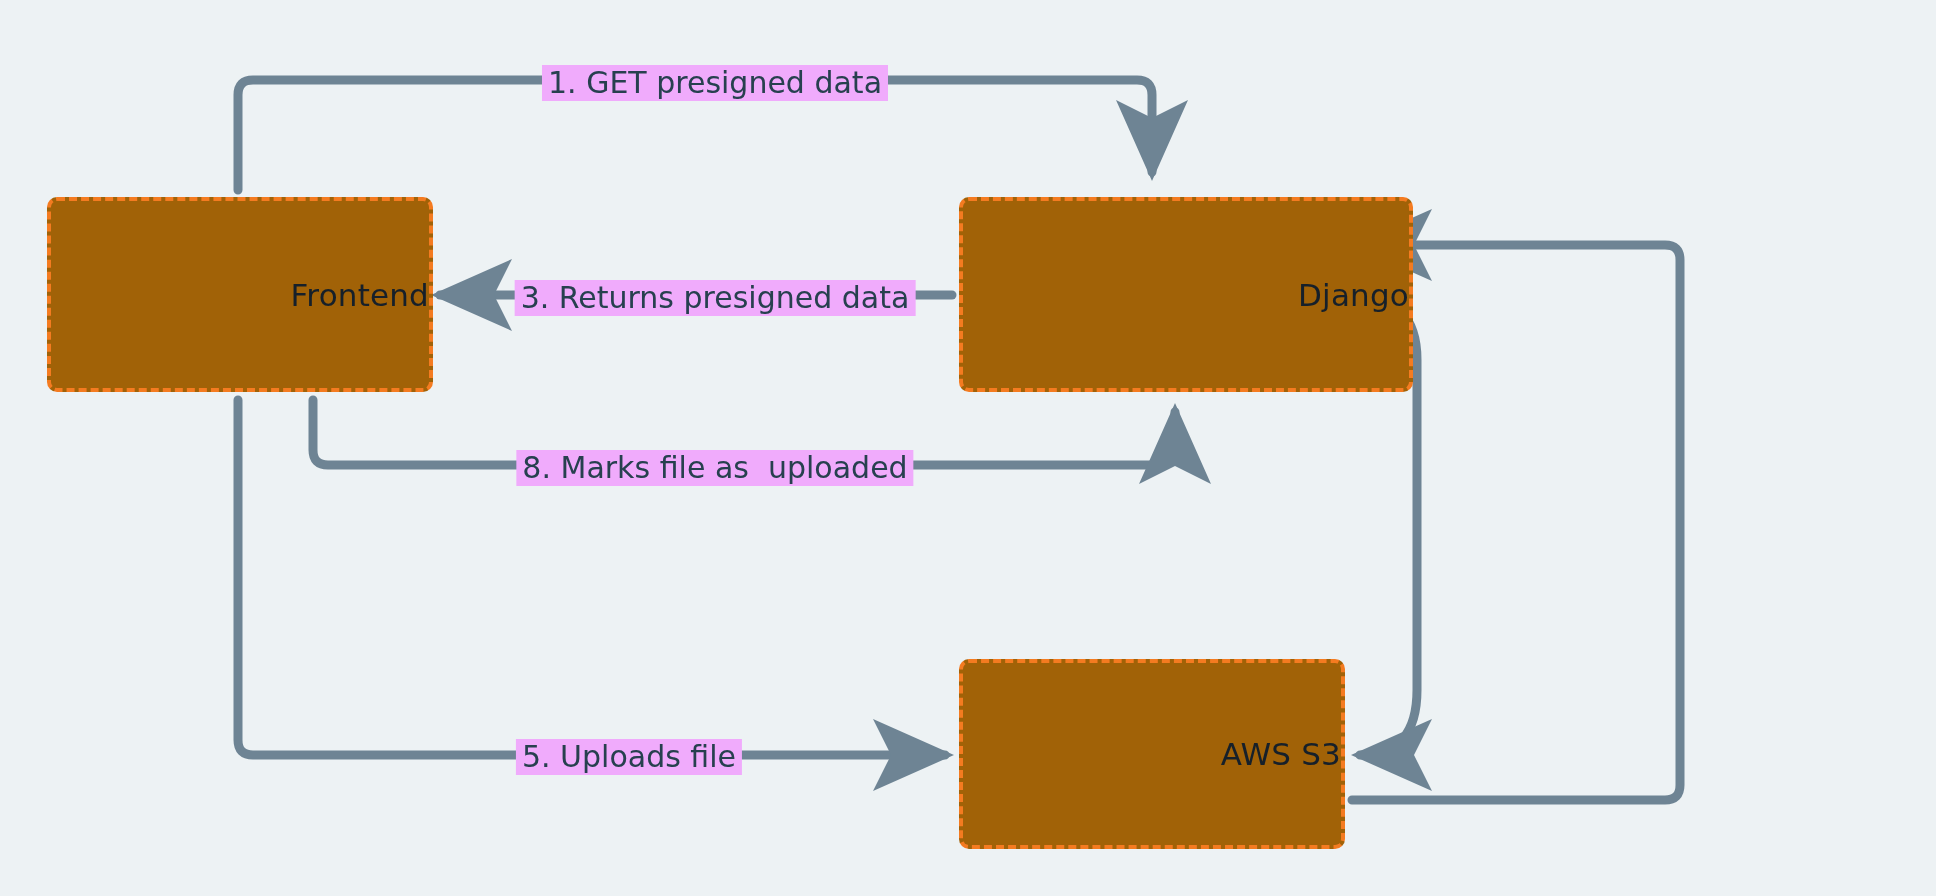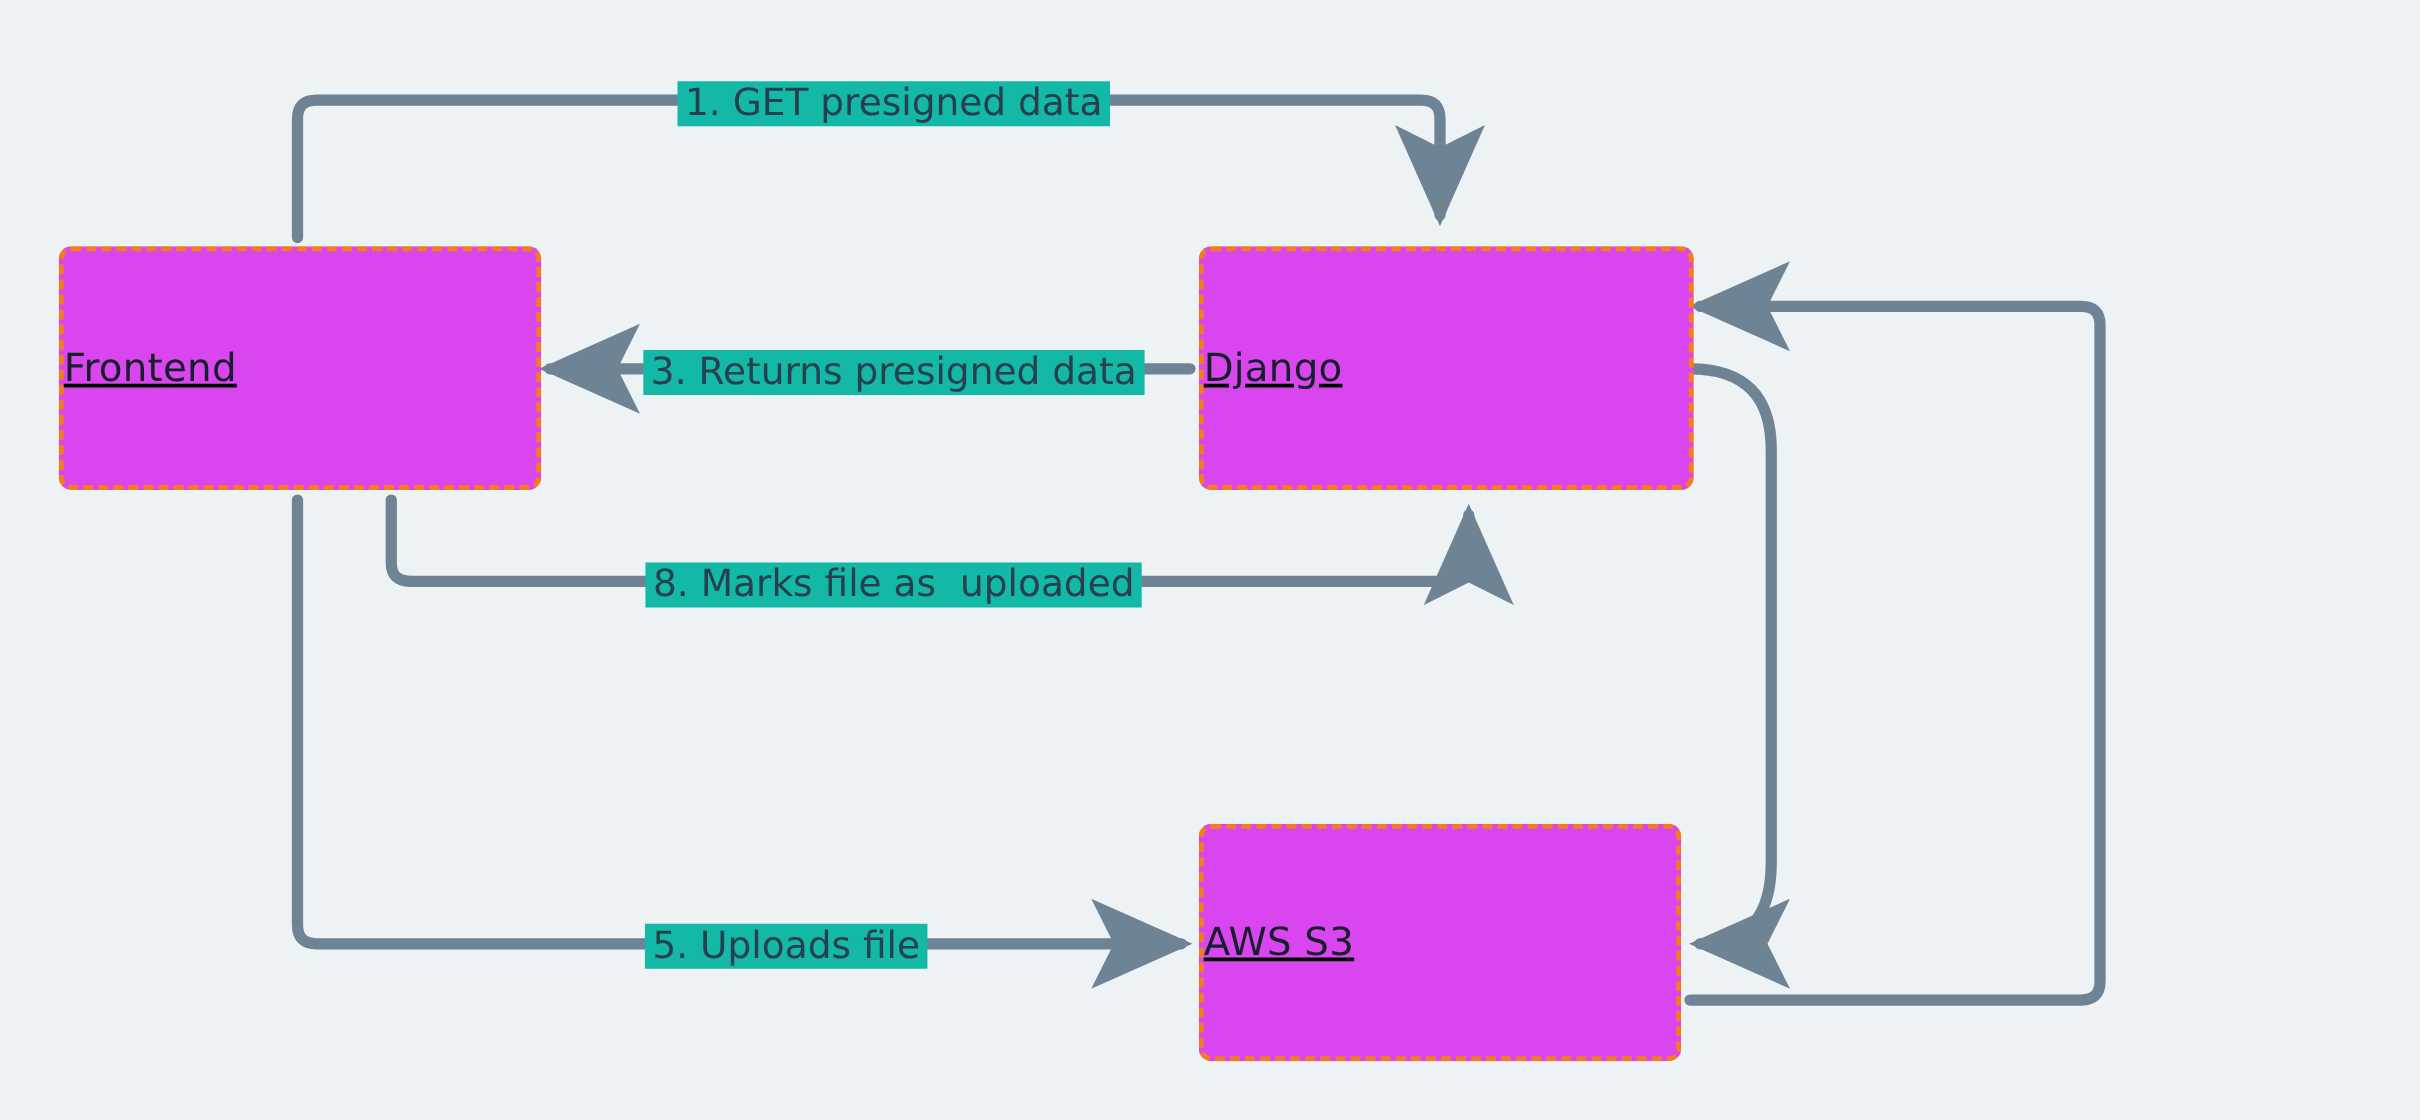--- a/index.html
+++ b/index.html
@@ -21,41 +21,40 @@
   svg#flow-svg {
     position: absolute;
     left: 0;
     top: 0;
     width: 1936px;
     height: 896px;
   }
   .node-box {
     position: absolute;
     box-sizing: border-box;
-    background: #d946ef;
+    background: #a16207;
     border: 4px dashed #f47b20;
     border-radius: 10px;
     display: flex;
     align-items: center;
-    justify-content: flex-start;
-    text-decoration: underline;
+    justify-content: flex-end;
   }
   .node-label {
     font-size: 31px;
     color: #16202a;
     font-family: "DejaVu Sans", "Liberation Sans", sans-serif;
     letter-spacing: 0.2px;
     white-space: pre;
   }
   .edge-label {
     position: absolute;
     font-size: 30px;
     color: #27404f;
     font-family: "DejaVu Sans", "Liberation Sans", sans-serif;
-    background: #14b8a6;
+    background: #f0abfc;
     white-space: pre;
     line-height: 1;
     padding: 3px 6px;
   }
 </style>
 </head>
 <body>
 
 <div id="diagram-root">
 
@@ -79,21 +78,21 @@
       <path d="M 238,400 L 238,740 Q 238,755 253,755 L 945,755" marker-end="url(#arrowhead)"></path>
 
       <path d="M 313,400 L 313,450 Q 313,465 328,465 L 1160,465 Q 1175,465 1175,450 L 1175,412" marker-end="url(#arrowhead)"></path>
     </g>
   </svg>
 
   <div class="node-box" style="left:47px; top:197px; width:386px; height:195px;">
     <span class="node-label">Frontend</span>
   </div>
 
-  <div class="node-box" style="left:959px; top:197px; width:396px; height:195px;">
+  <div class="node-box" style="left:959px; top:197px; width:454px; height:195px;">
     <span class="node-label">Django</span>
   </div>
 
   <div class="node-box" style="left:959px; top:659px; width:386px; height:190px;">
     <span class="node-label">AWS S3</span>
   </div>
 
   <div class="edge-label" style="left:715px; top:83px; transform:translate(-50%,-50%);">1. GET presigned data</div>
 
   <div class="edge-label" style="left:715px; top:298px; transform:translate(-50%,-50%);">3. Returns presigned data</div>

